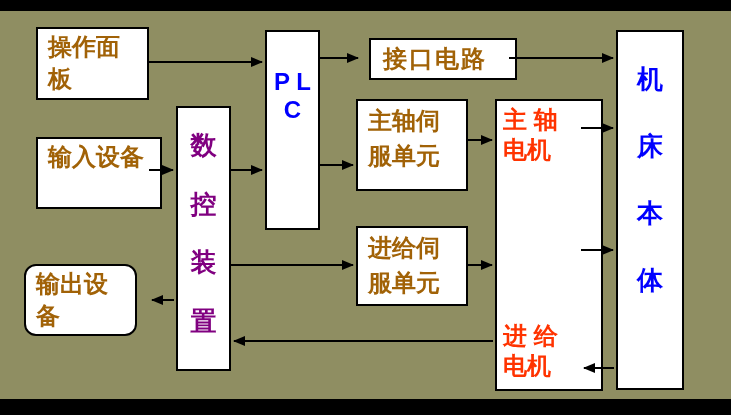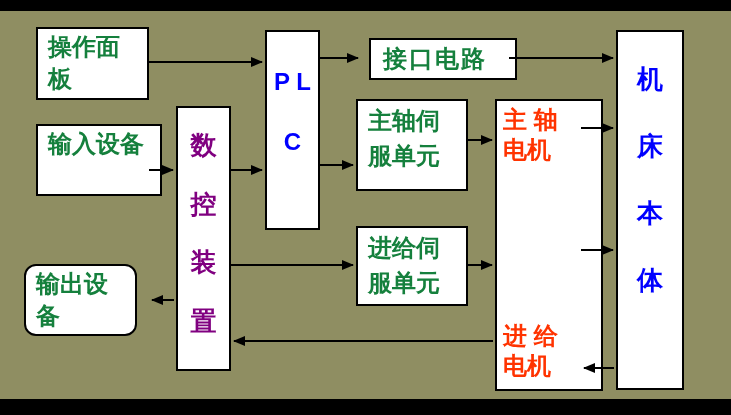--- a/index.html
+++ b/index.html
@@ -16,48 +16,48 @@
   }
 
   .bar { position: absolute; left: 0; width: 731px; background: #000000; }
   #bar-top { top: 0; height: 11px; }
   #bar-bottom { bottom: 0; height: 16px; }
 
   .box {
     position: absolute;
     background: #ffffff;
     border: 2px solid #000000;
-    color: #15803d;
+    color: #a16207;
   }
 
   
   .label-box {
     font-size: 24px;
     line-height: 1.35;
     padding: 2px 10px;
     word-break: break-all;
   }
   #operation-panel { left: 36px;  top: 27px;  width: 113px; height: 73px; }
-  #input-device    { left: 36px;  top: 124px; width: 126px; height: 72px; }
+  #input-device    { left: 36px;  top: 137px; width: 126px; height: 72px; }
   #output-device   { left: 24px;  top: 264px; width: 113px; height: 72px; border-radius: 12px; }
 
   
   #cnc-unit {
     left: 176px; top: 106px; width: 55px; height: 265px;
     display: flex; flex-direction: column;
     align-items: center; justify-content: space-around;
     padding: 8px 0 18px 0;
     color: #800080; font-size: 26px;
   }
 
   
   #plc-box {
     left: 265px; top: 30px; width: 55px; height: 200px;
     display: flex; flex-direction: column; align-items: center;
-    padding-top: 36px; gap: 32px;
+    padding-top: 36px; 
     color: #0000ff; font-size: 24px;
   }
 
   
   #interface-circuit {
     left: 361px; top: 38px; width: 148px; height: 42px;
     display: flex; align-items: center;
     padding-left: 12px; letter-spacing: 2px;
     font-size: 24px;
     margin-left: 8px;

